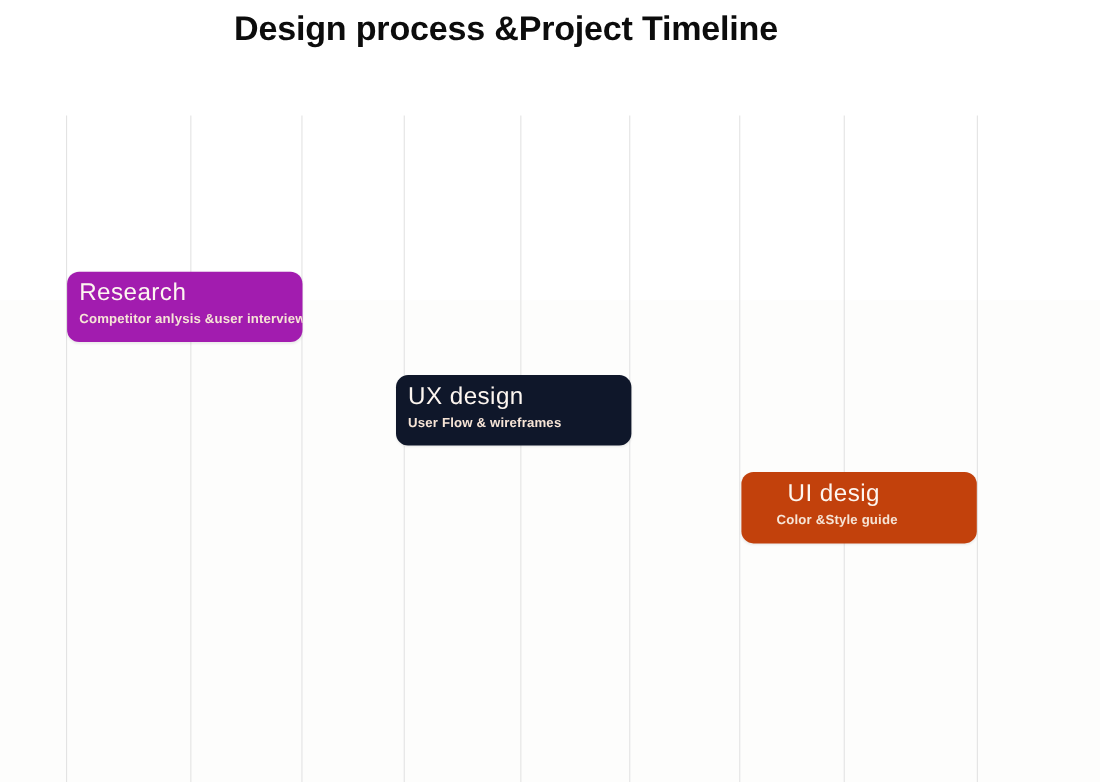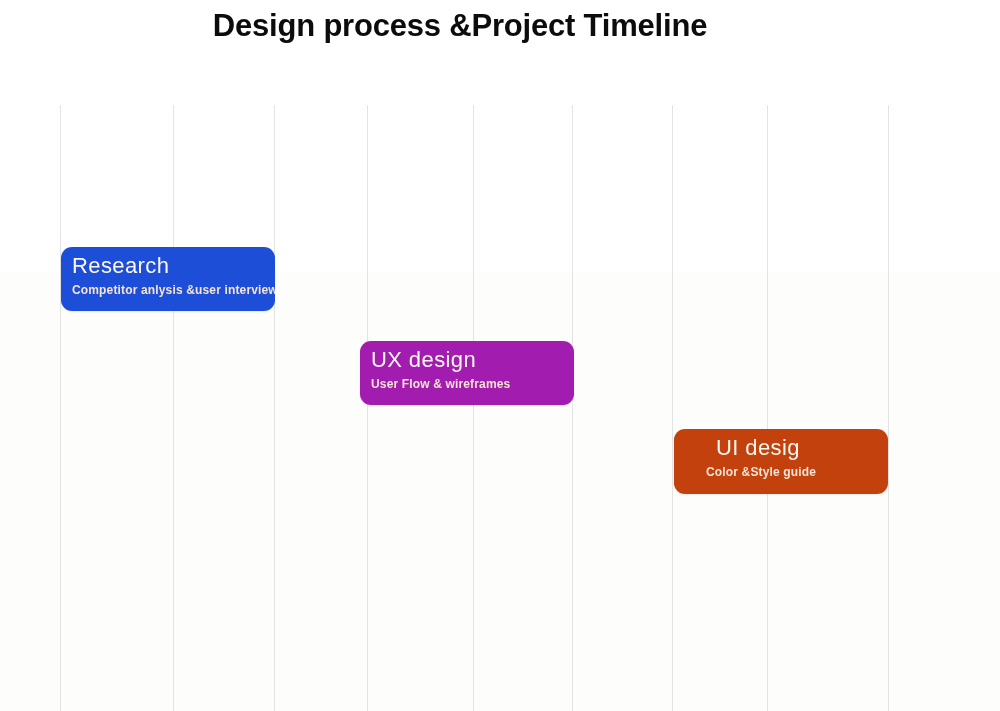--- a/index.html
+++ b/index.html
@@ -103,25 +103,25 @@
       <div class="gridline" style="left: 173px; height: 606px; background: rgb(227, 227, 227);"></div>
       <div class="gridline" style="left: 274px; height: 606px; background: rgb(227, 227, 227);"></div>
       <div class="gridline" style="left: 367px; height: 606px; background: rgb(227, 227, 227);"></div>
       <div class="gridline" style="left: 473px; height: 606px; background: rgb(227, 227, 227);"></div>
       <div class="gridline" style="left: 572px; height: 606px; background: rgb(227, 227, 227);"></div>
       <div class="gridline" style="left: 672px; height: 606px; background: rgb(227, 227, 227);"></div>
       <div class="gridline" style="left: 767px; height: 606px; background: rgb(227, 227, 227);"></div>
       <div class="gridline" style="left: 888px; height: 606px; background: rgb(227, 227, 227);"></div>
     </div>
   <div id="bars">
-      <div class="task-bar" style="left: 61px; top: 142px; width: 214px; height: 64px; background: #1d4ed8;">
+      <div class="task-bar" style="left: 61px; top: 142px; width: 214px; height: 64px; background: #a21caf;">
         <div class="bar-title" style="color: rgb(253, 246, 240);">Research</div>
         <div class="bar-subtitle">Competitor anlysis &amp;user interview</div>
       </div>
-      <div class="task-bar" style="left: 360px; top: 236px; width: 214px; height: 64px; background: #a21caf;">
+      <div class="task-bar" style="left: 360px; top: 236px; width: 214px; height: 64px; background: #0f172a;">
         <div class="bar-title" style="color: rgb(253, 246, 240);">UX design</div>
         <div class="bar-subtitle">User Flow &amp; wireframes</div>
       </div>
       <div class="task-bar indented" style="left: 674px; top: 324px; width: 214px; height: 65px; background: #c2410c;">
         <div class="bar-title" style="color: rgb(253, 246, 240);">UI desig</div>
         <div class="bar-subtitle">Color &amp;Style guide</div>
       </div>
     </div>
 </div>
 

